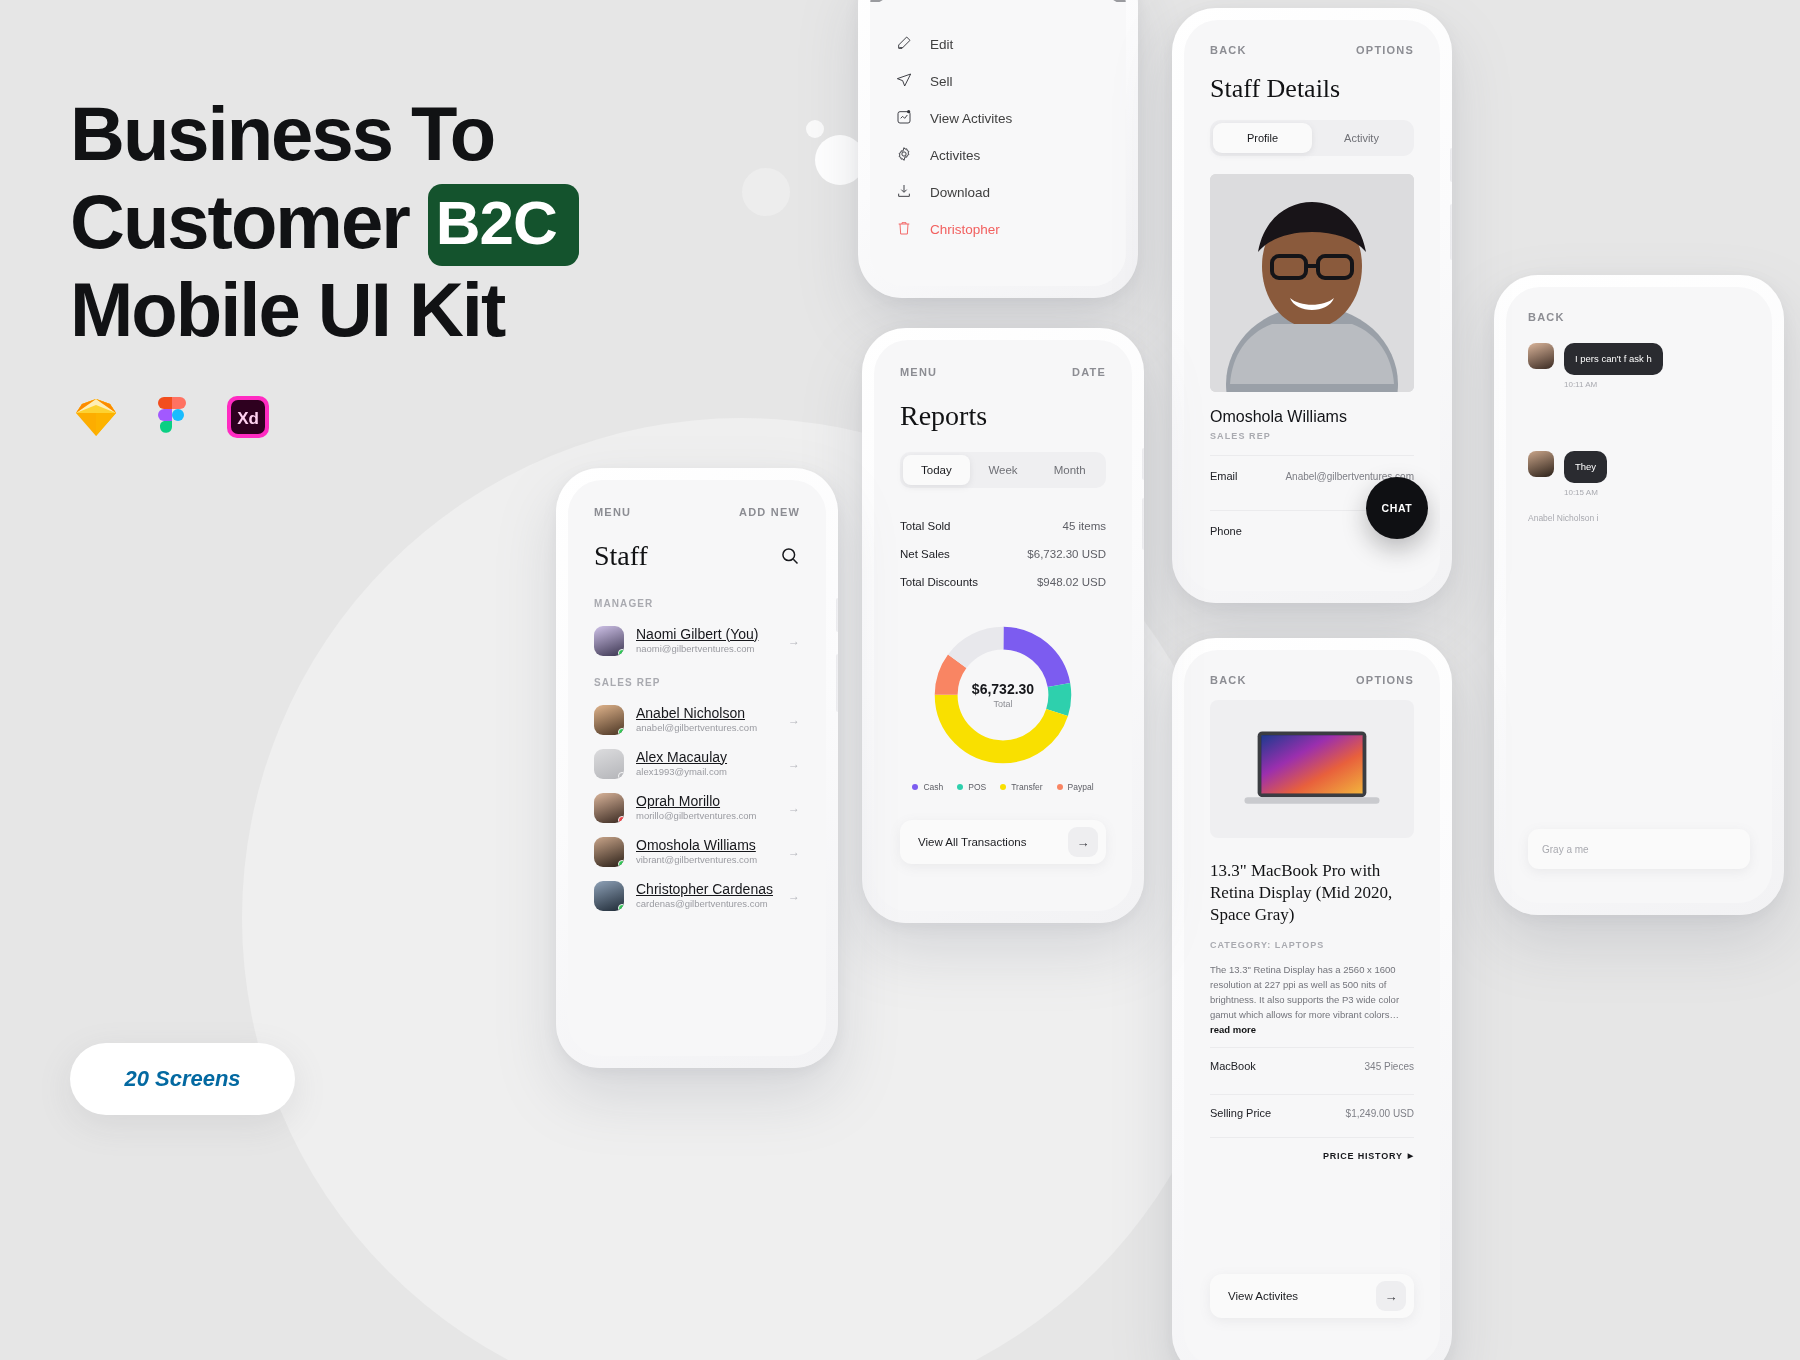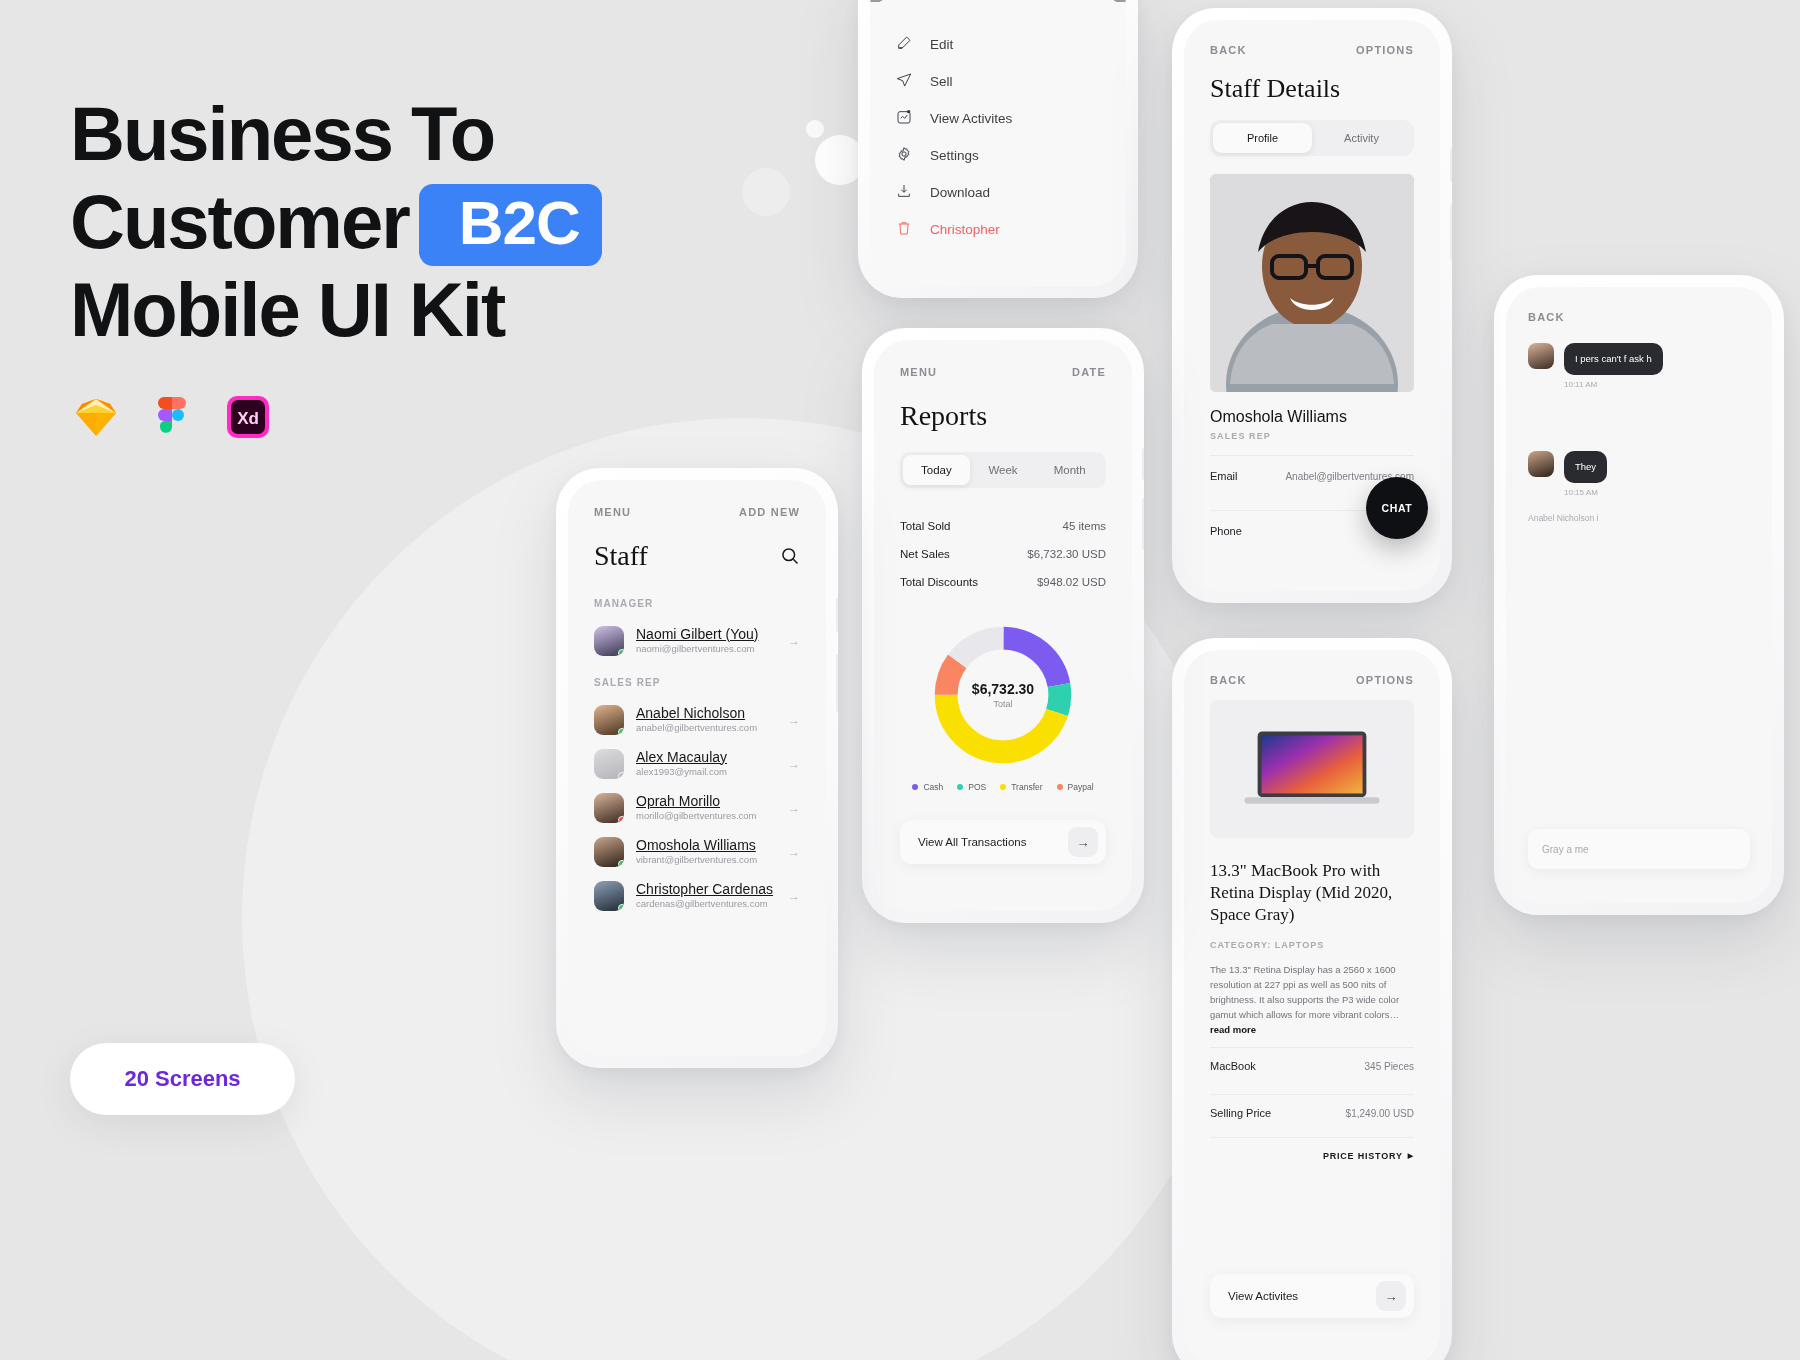--- a/index.html
+++ b/index.html
@@ -23,38 +23,39 @@
   .bubble.b3 { left: 742px; top: 168px; width: 48px; height: 48px; background: #ededed; }
 
   
   .headline {
     position: absolute; left: 70px; top: 90px; width: 700px;
     font-size: 76px; line-height: 88px; font-weight: bold;
     letter-spacing: -2px; color: #111214;
   }
   .headline .line { display: block; white-space: nowrap; }
   .b2c-badge {
-    display: inline-block; background: #3b82f6; color: #ffffff;
-    border-radius: 14px; padding: 6px 22px 10px 40px;
+    display: inline-block; background: #14532d; color: #ffffff;
+    border-radius: 14px; padding: 6px 22px 10px 8px;
     font-size: 62px; line-height: 66px; letter-spacing: -1px;
-    vertical-align: 4px; margin-left: 10px;
+    vertical-align: 4px; margin-left: 19px;
   }
 
   
   .formats { position: absolute; left: 72px; top: 393px; display: flex; gap: 28px; align-items: center; }
   .fmt { width: 48px; height: 48px; position: relative; }
   .fmt svg { display: block; width: 48px; height: 48px; }
 
   
   .screens-pill {
     position: absolute; left: 70px; top: 1043px;
     width: 225px; height: 72px; border-radius: 36px;
     background: #ffffff; display: flex; align-items: center; justify-content: center;
-    font-size: 22px; font-weight: bold; color: #6d28d9;
+    font-size: 22px; font-weight: bold; color: #0369a1;
     box-shadow: 0 10px 34px rgba(120,120,130,0.14);
+    font-style: italic;
   }
 
   
   .phone {
     position: absolute;
     background: linear-gradient(150deg,#ffffff 0%,#fbfbfc 48%,#f2f2f4 100%);
     border-radius: 44px;
     box-shadow: 0 28px 60px rgba(125,128,140,0.22), 0 4px 14px rgba(125,128,140,0.10);
     overflow: hidden;
     padding: 12px;
@@ -295,21 +296,21 @@
         <span class="mlabel">View Activites</span>
       </div>
 
       <div class="menu-row">
         <span>
           <svg viewBox="0 0 24 24">
               <circle cx="12" cy="12" r="3.2"></circle>
               <path d="M12 2.5l1.6 2.2 2.7-.4.5 2.7 2.5 1.1-1.2 2.4 1.2 2.4-2.5 1.1-.5 2.7-2.7-.4L12 21.5l-1.6-2.2-2.7.4-.5-2.7-2.5-1.1 1.2-2.4-1.2-2.4 2.5-1.1.5-2.7 2.7.4z"></path>
             </svg>
         </span>
-        <span class="mlabel">Settings</span>
+        <span class="mlabel">Activites</span>
       </div>
 
       <div class="menu-row">
         <span>
           <svg viewBox="0 0 24 24">
               <path d="M12 3v10"></path>
               <path d="M8 10l4 4 4-4"></path>
               <path d="M4 16v4h16v-4"></path>
             </svg>
         </span>

